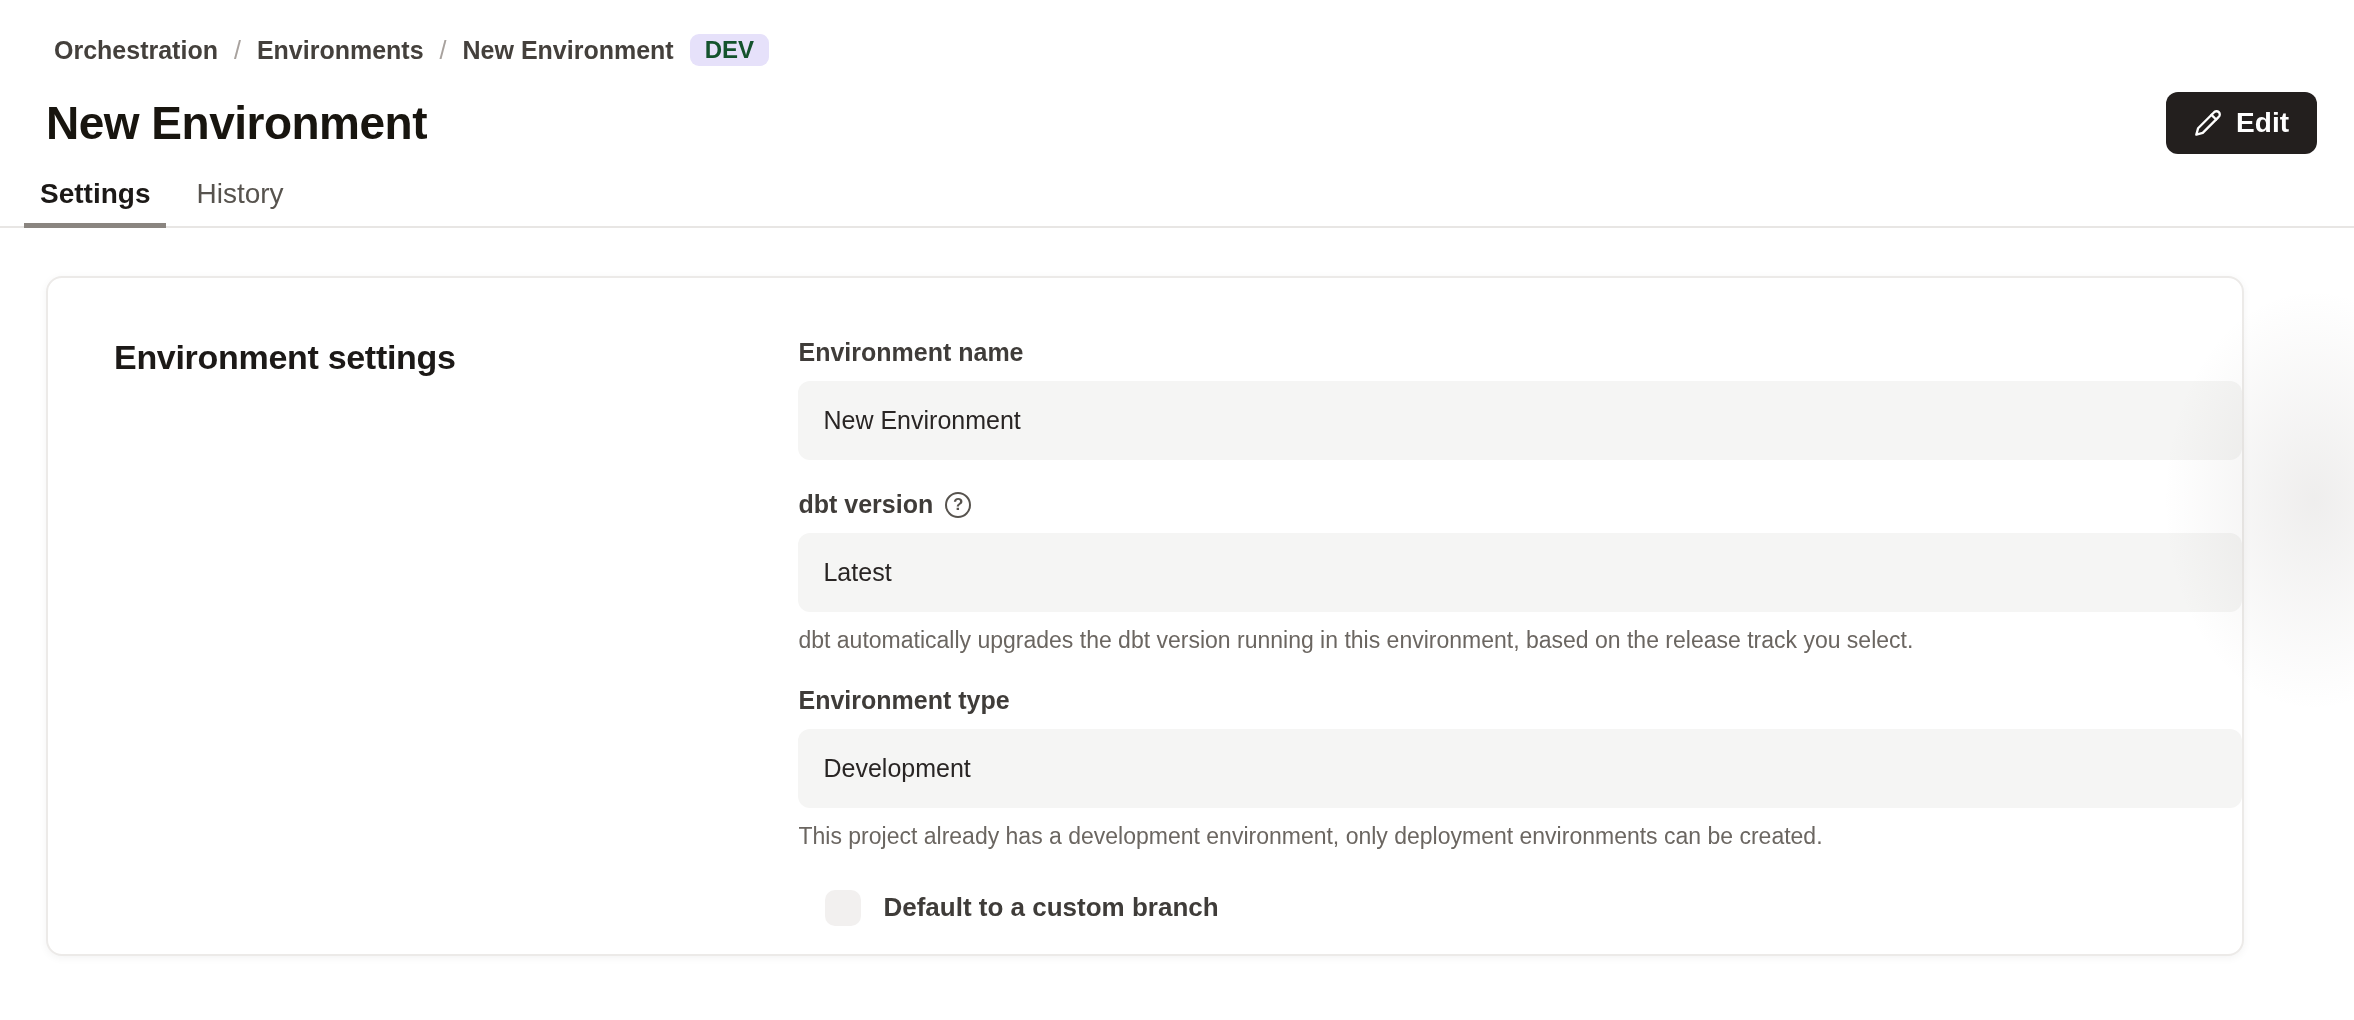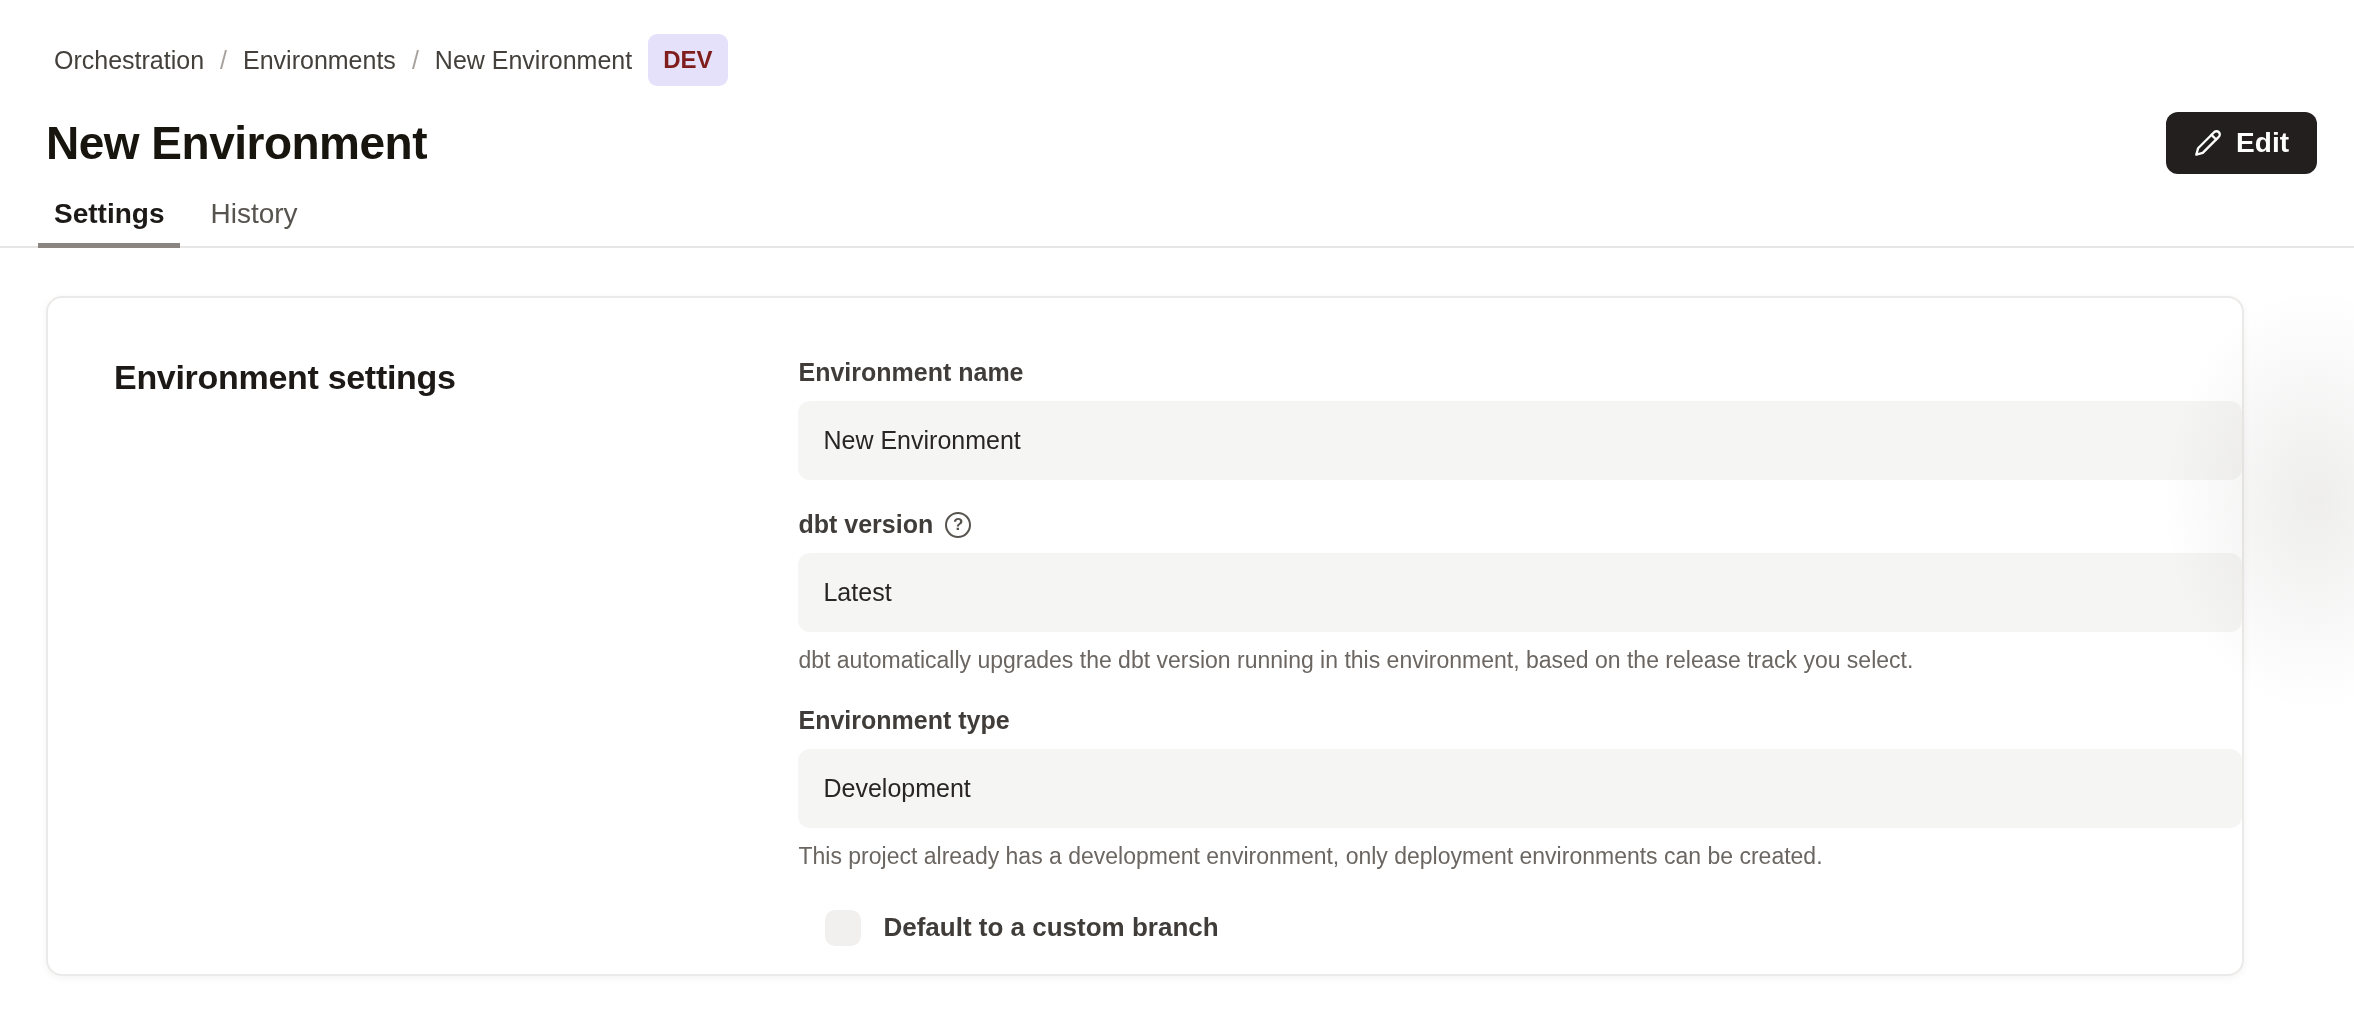--- a/index.html
+++ b/index.html
@@ -28,28 +28,28 @@
 
   
   .breadcrumb {
     display: flex;
     align-items: center;
     gap: 16px;
     padding: 34px 0 0 54px;
     font-size: 25px;
     color: #44403c;
   }
-  .crumb { cursor: pointer; }
+  .crumb { cursor: pointer; font-weight: bold; }
   .crumb-sep { color: #a8a29e; }
   .badge {
     background: #e6e1fa;
-    color: #7f1d1d;
+    color: #14532d;
     font-weight: 600;
     font-size: 24px;
-    padding: 14px 15px;
+    padding: 4px 15px;
     border-radius: 9px;
     line-height: 1;
   }
 
   
   .header-row {
     display: flex;
     justify-content: space-between;
     align-items: center;
     margin: 26px 37px 0 46px;
@@ -74,21 +74,21 @@
     font-weight: 600;
     font-family: inherit;
     cursor: pointer;
   }
   .edit-btn svg { width: 28px; height: 28px; display: block; }
 
   
   .tabbar {
     position: relative;
     margin-top: 24px;
-    padding-left: 38px;
+    padding-left: 24px;
     display: flex;
     gap: 14px;
   }
   .tabbar::after {
     content: "";
     position: absolute;
     left: 0; right: 0; bottom: 0;
     height: 2px;
     background: #e8e6e4;
   }

